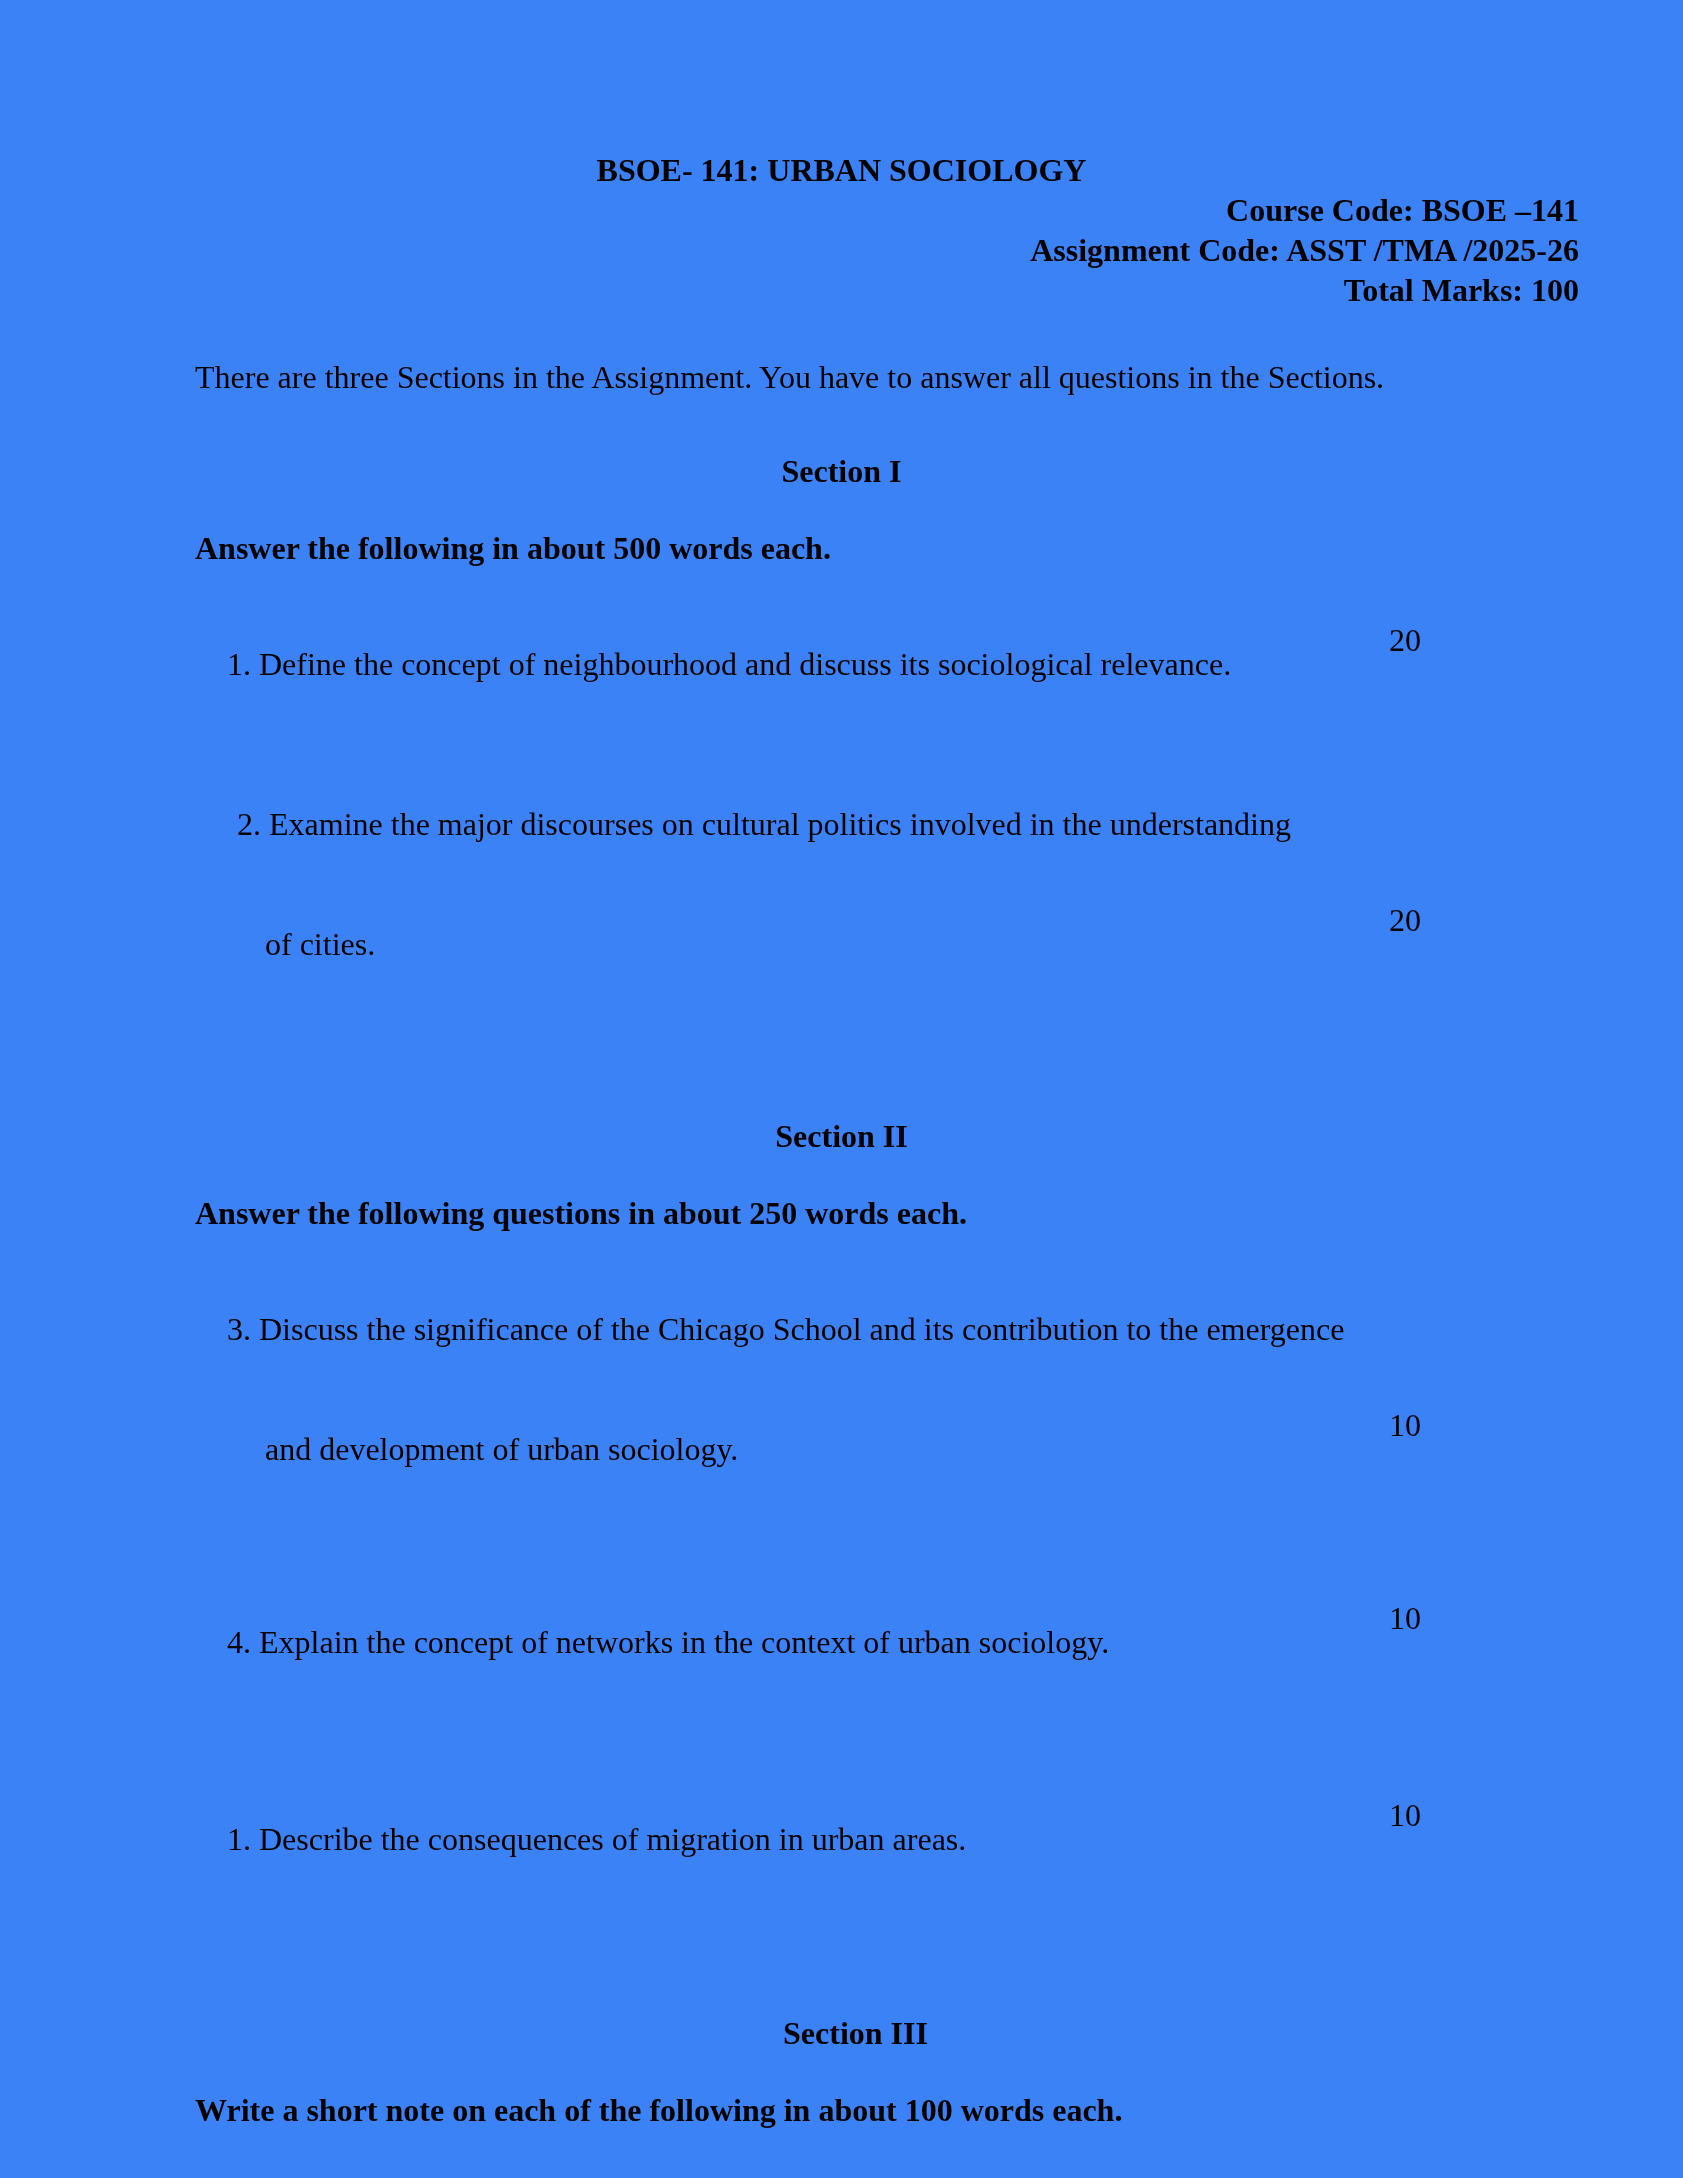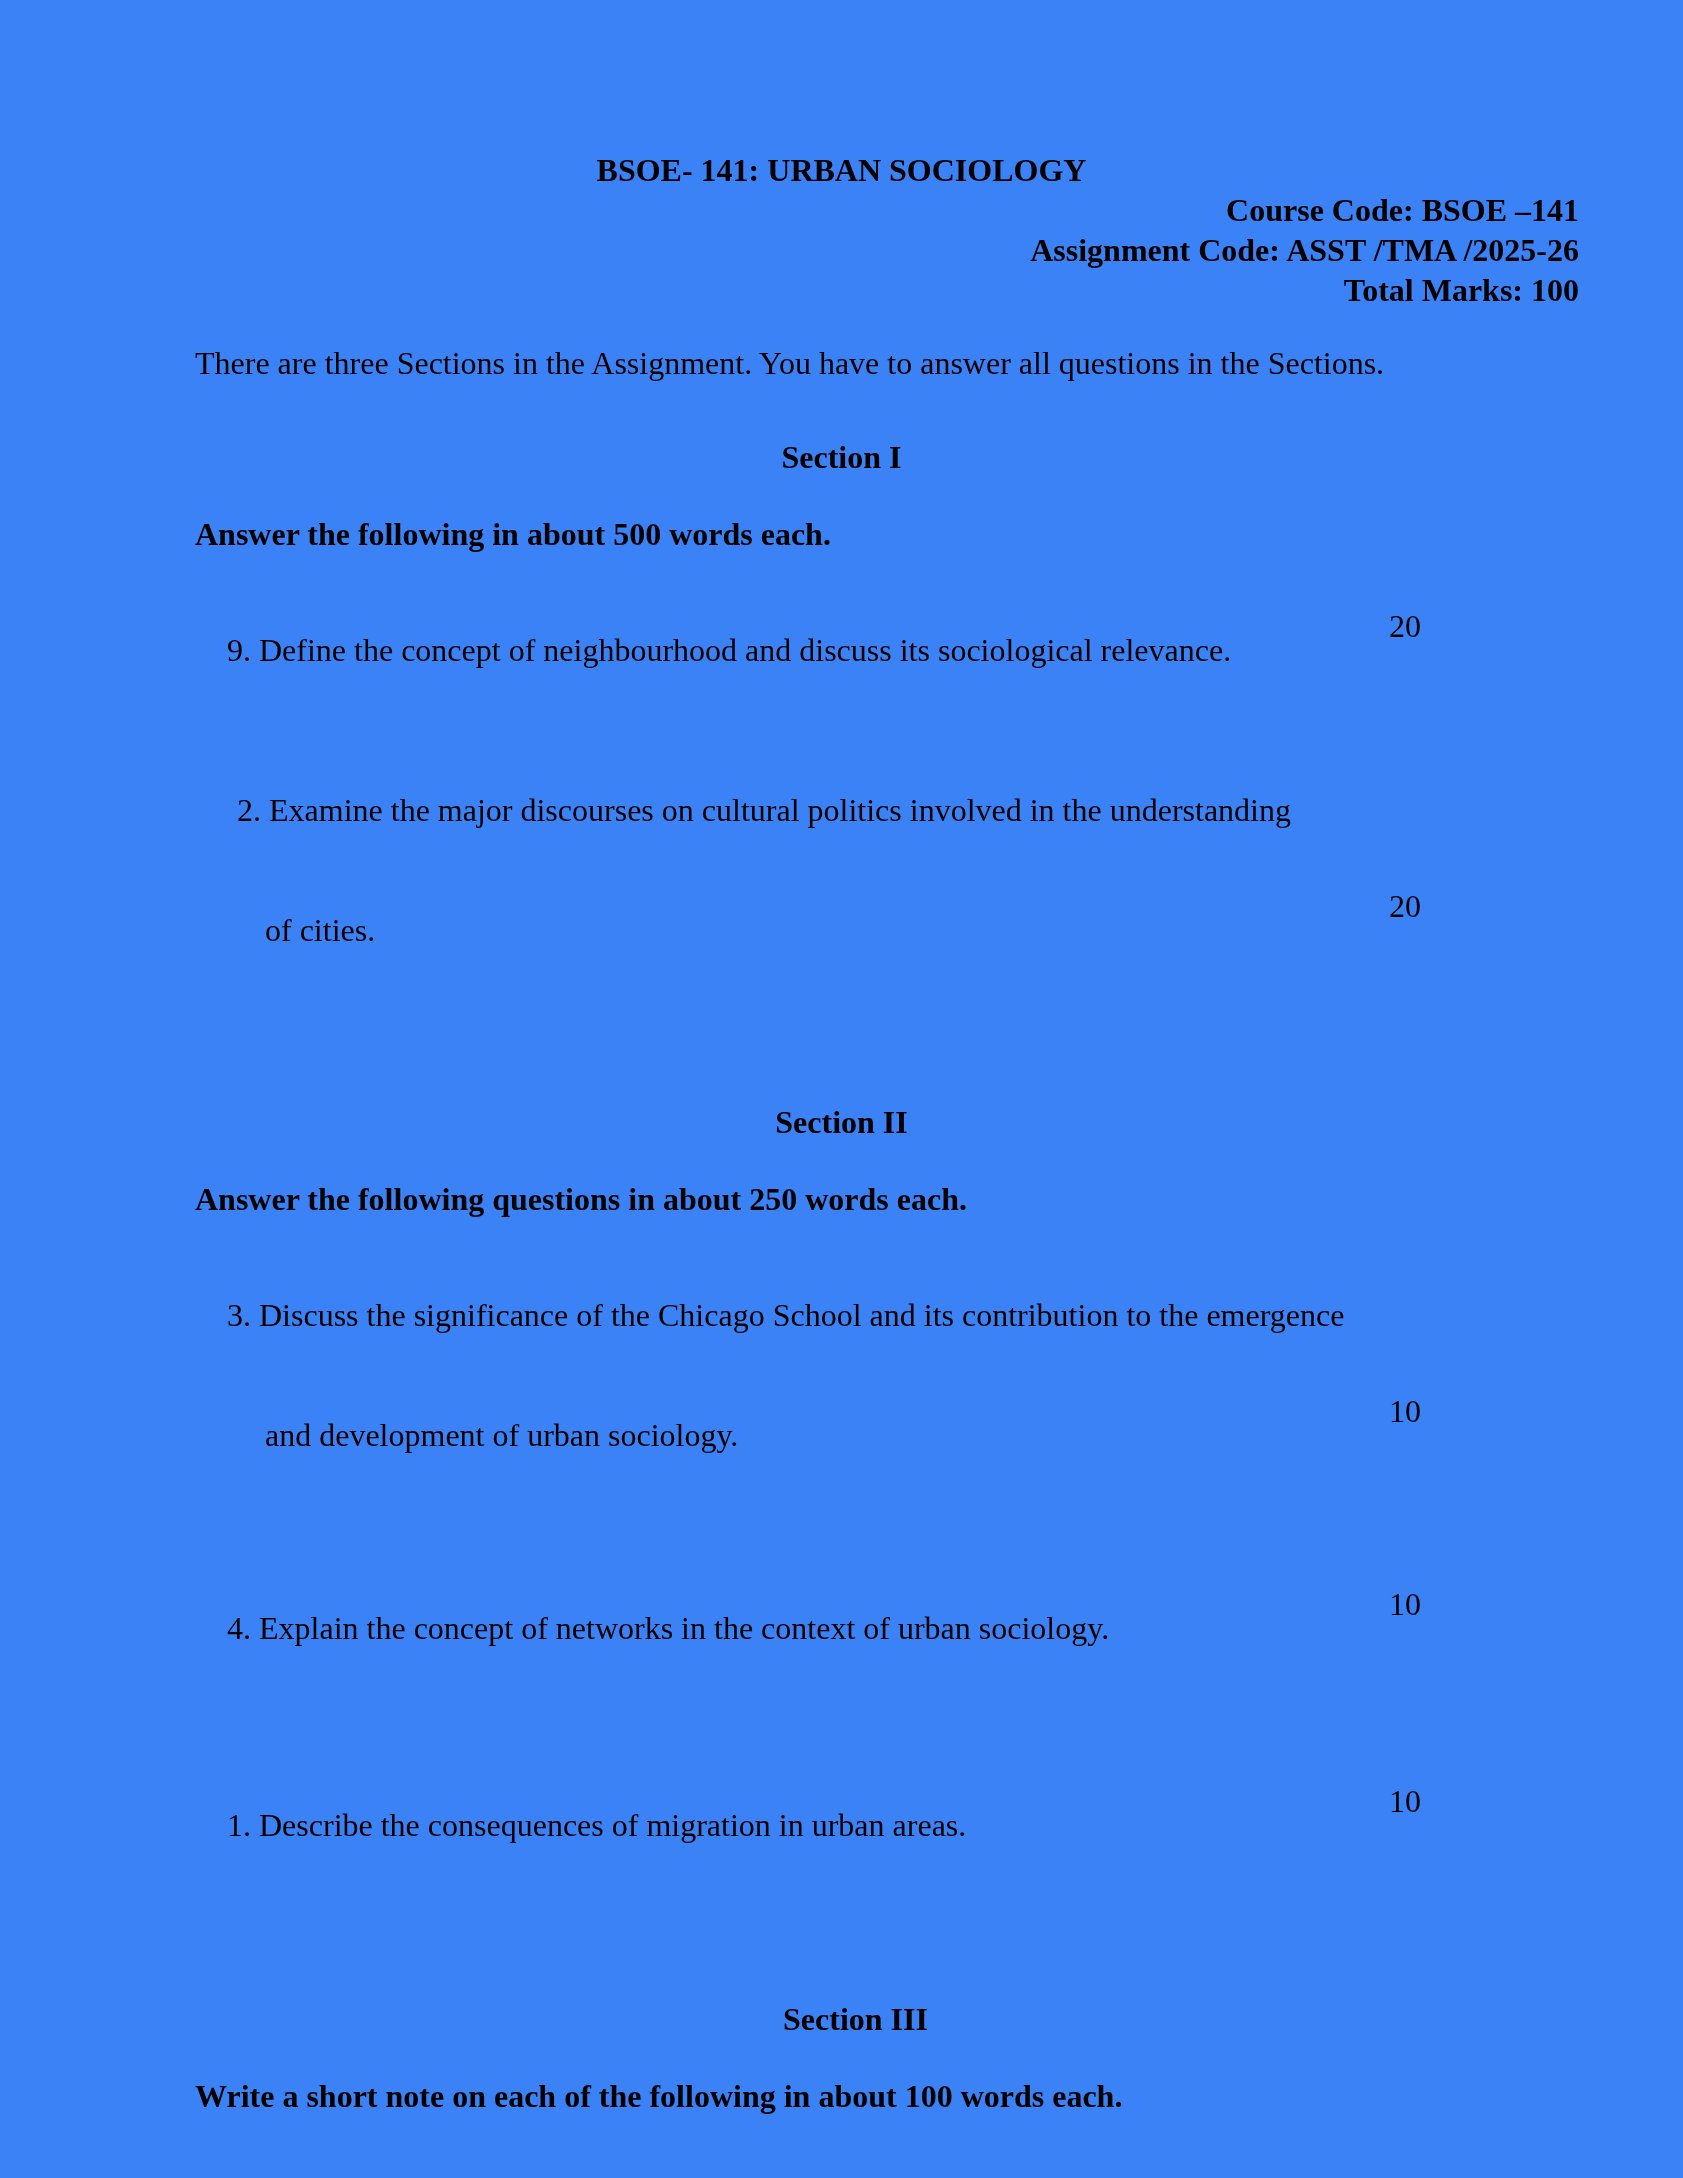--- a/index.html
+++ b/index.html
@@ -43,21 +43,21 @@
   .marks {
     position: absolute;
     top: 16px;
     right: 262px;
     line-height: 40px;
   }
   .mt0  { margin-top: 0; }
   .mt33 { margin-top: 33px; }
   .mt36 { margin-top: 36px; }
   .mt37 { margin-top: 37px; }
-  .mt41 { margin-top: 33px; }
+  .mt41 { margin-top: 47px; }
   .mt55 { margin-top: 54px; }
   .mt73 { margin-top: 72px; }
   .mt75 { margin-top: 74px; padding-left: 28px; }
 </style>
 </head>
 <body>
 
 <div class="page">
 
   <div class="line center b">BSOE- 141: URBAN SOCIOLOGY</div>
@@ -65,21 +65,21 @@
   <div class="line right b">Course Code: BSOE –141</div>
   <div class="line right b">Assignment Code: ASST /TMA /2025-26</div>
   <div class="line right b">Total Marks: 100</div>
 
   <div class="line mt41">There are three Sections in the Assignment. You have to answer all questions in the Sections.</div>
 
   <div class="line center b mt55">Section I</div>
   <div class="line b mt37">Answer the following in about 500 words each.</div>
 
   <div class="line mt36">
-    <span>9. Define the concept of neighbourhood and discuss its sociological relevance.</span>
+    <span>1. Define the concept of neighbourhood and discuss its sociological relevance.</span>
     <span class="marks">20</span>
   </div>
   <div class="line sp1 mt0">
     <span>2. Examine the major discourses on cultural politics involved in the understanding</span>
   </div>
   <div class="line cont mt0">
     <span>of cities.</span>
     <span class="marks">20</span>
   </div>
 

